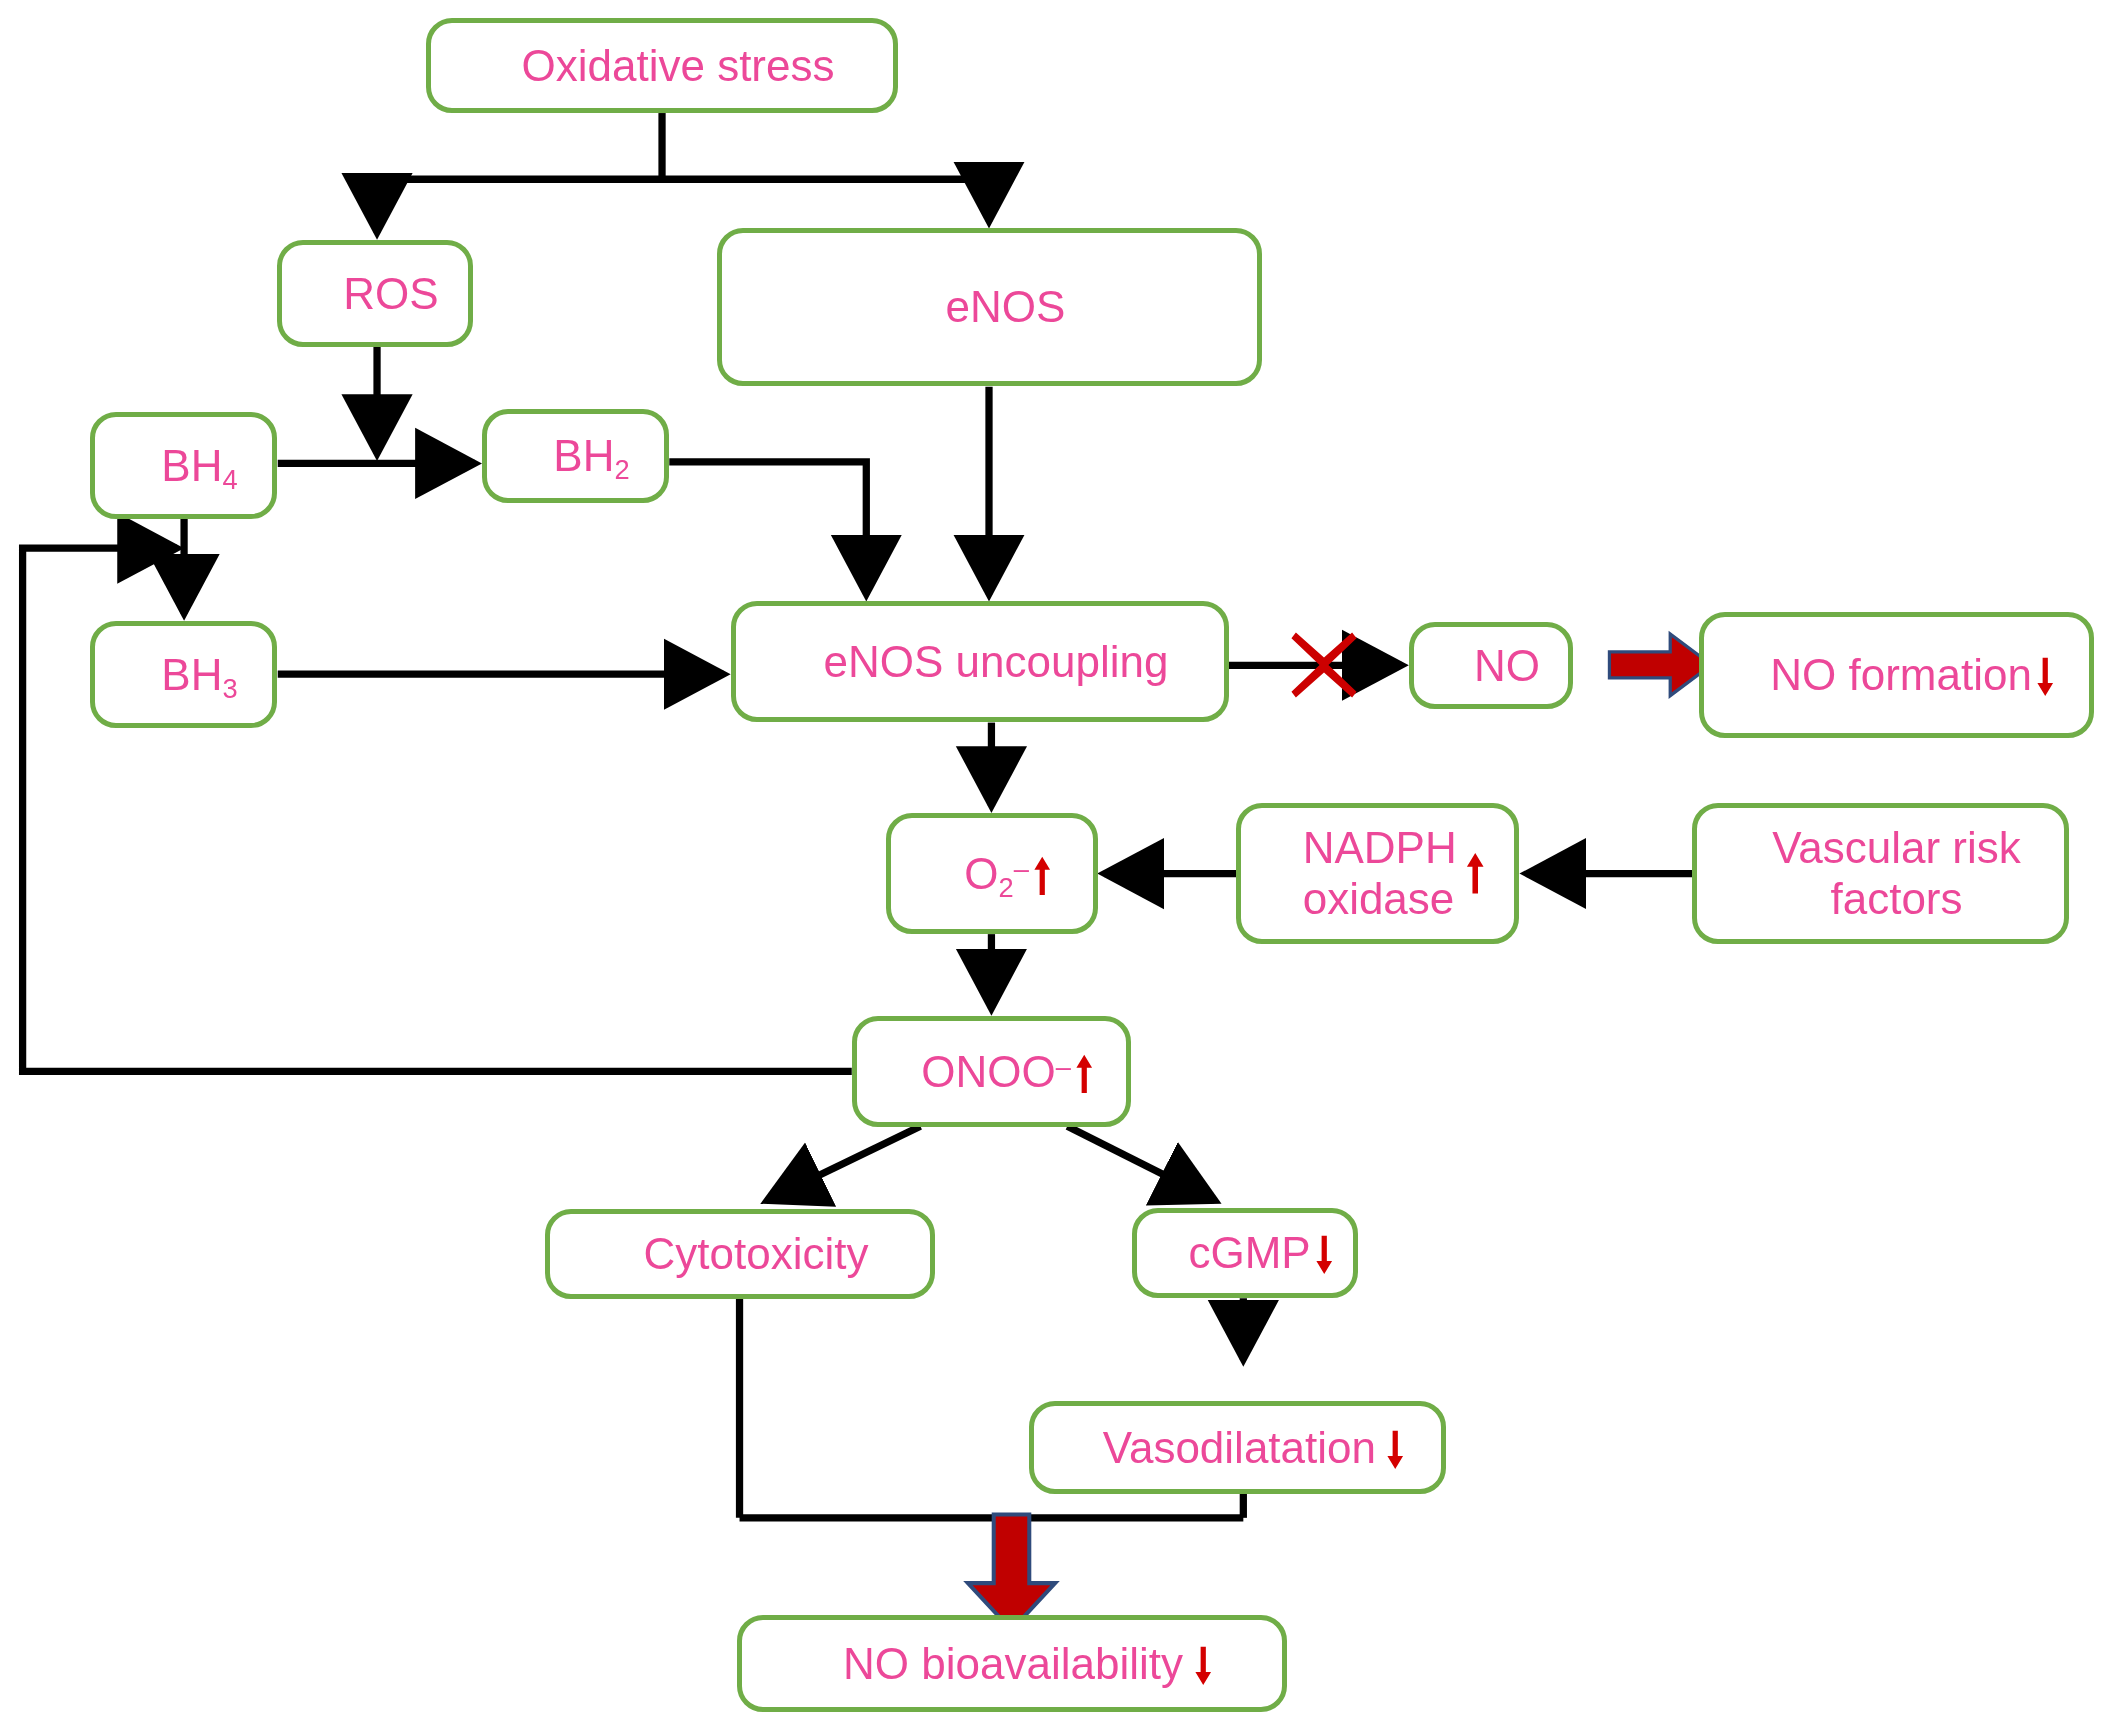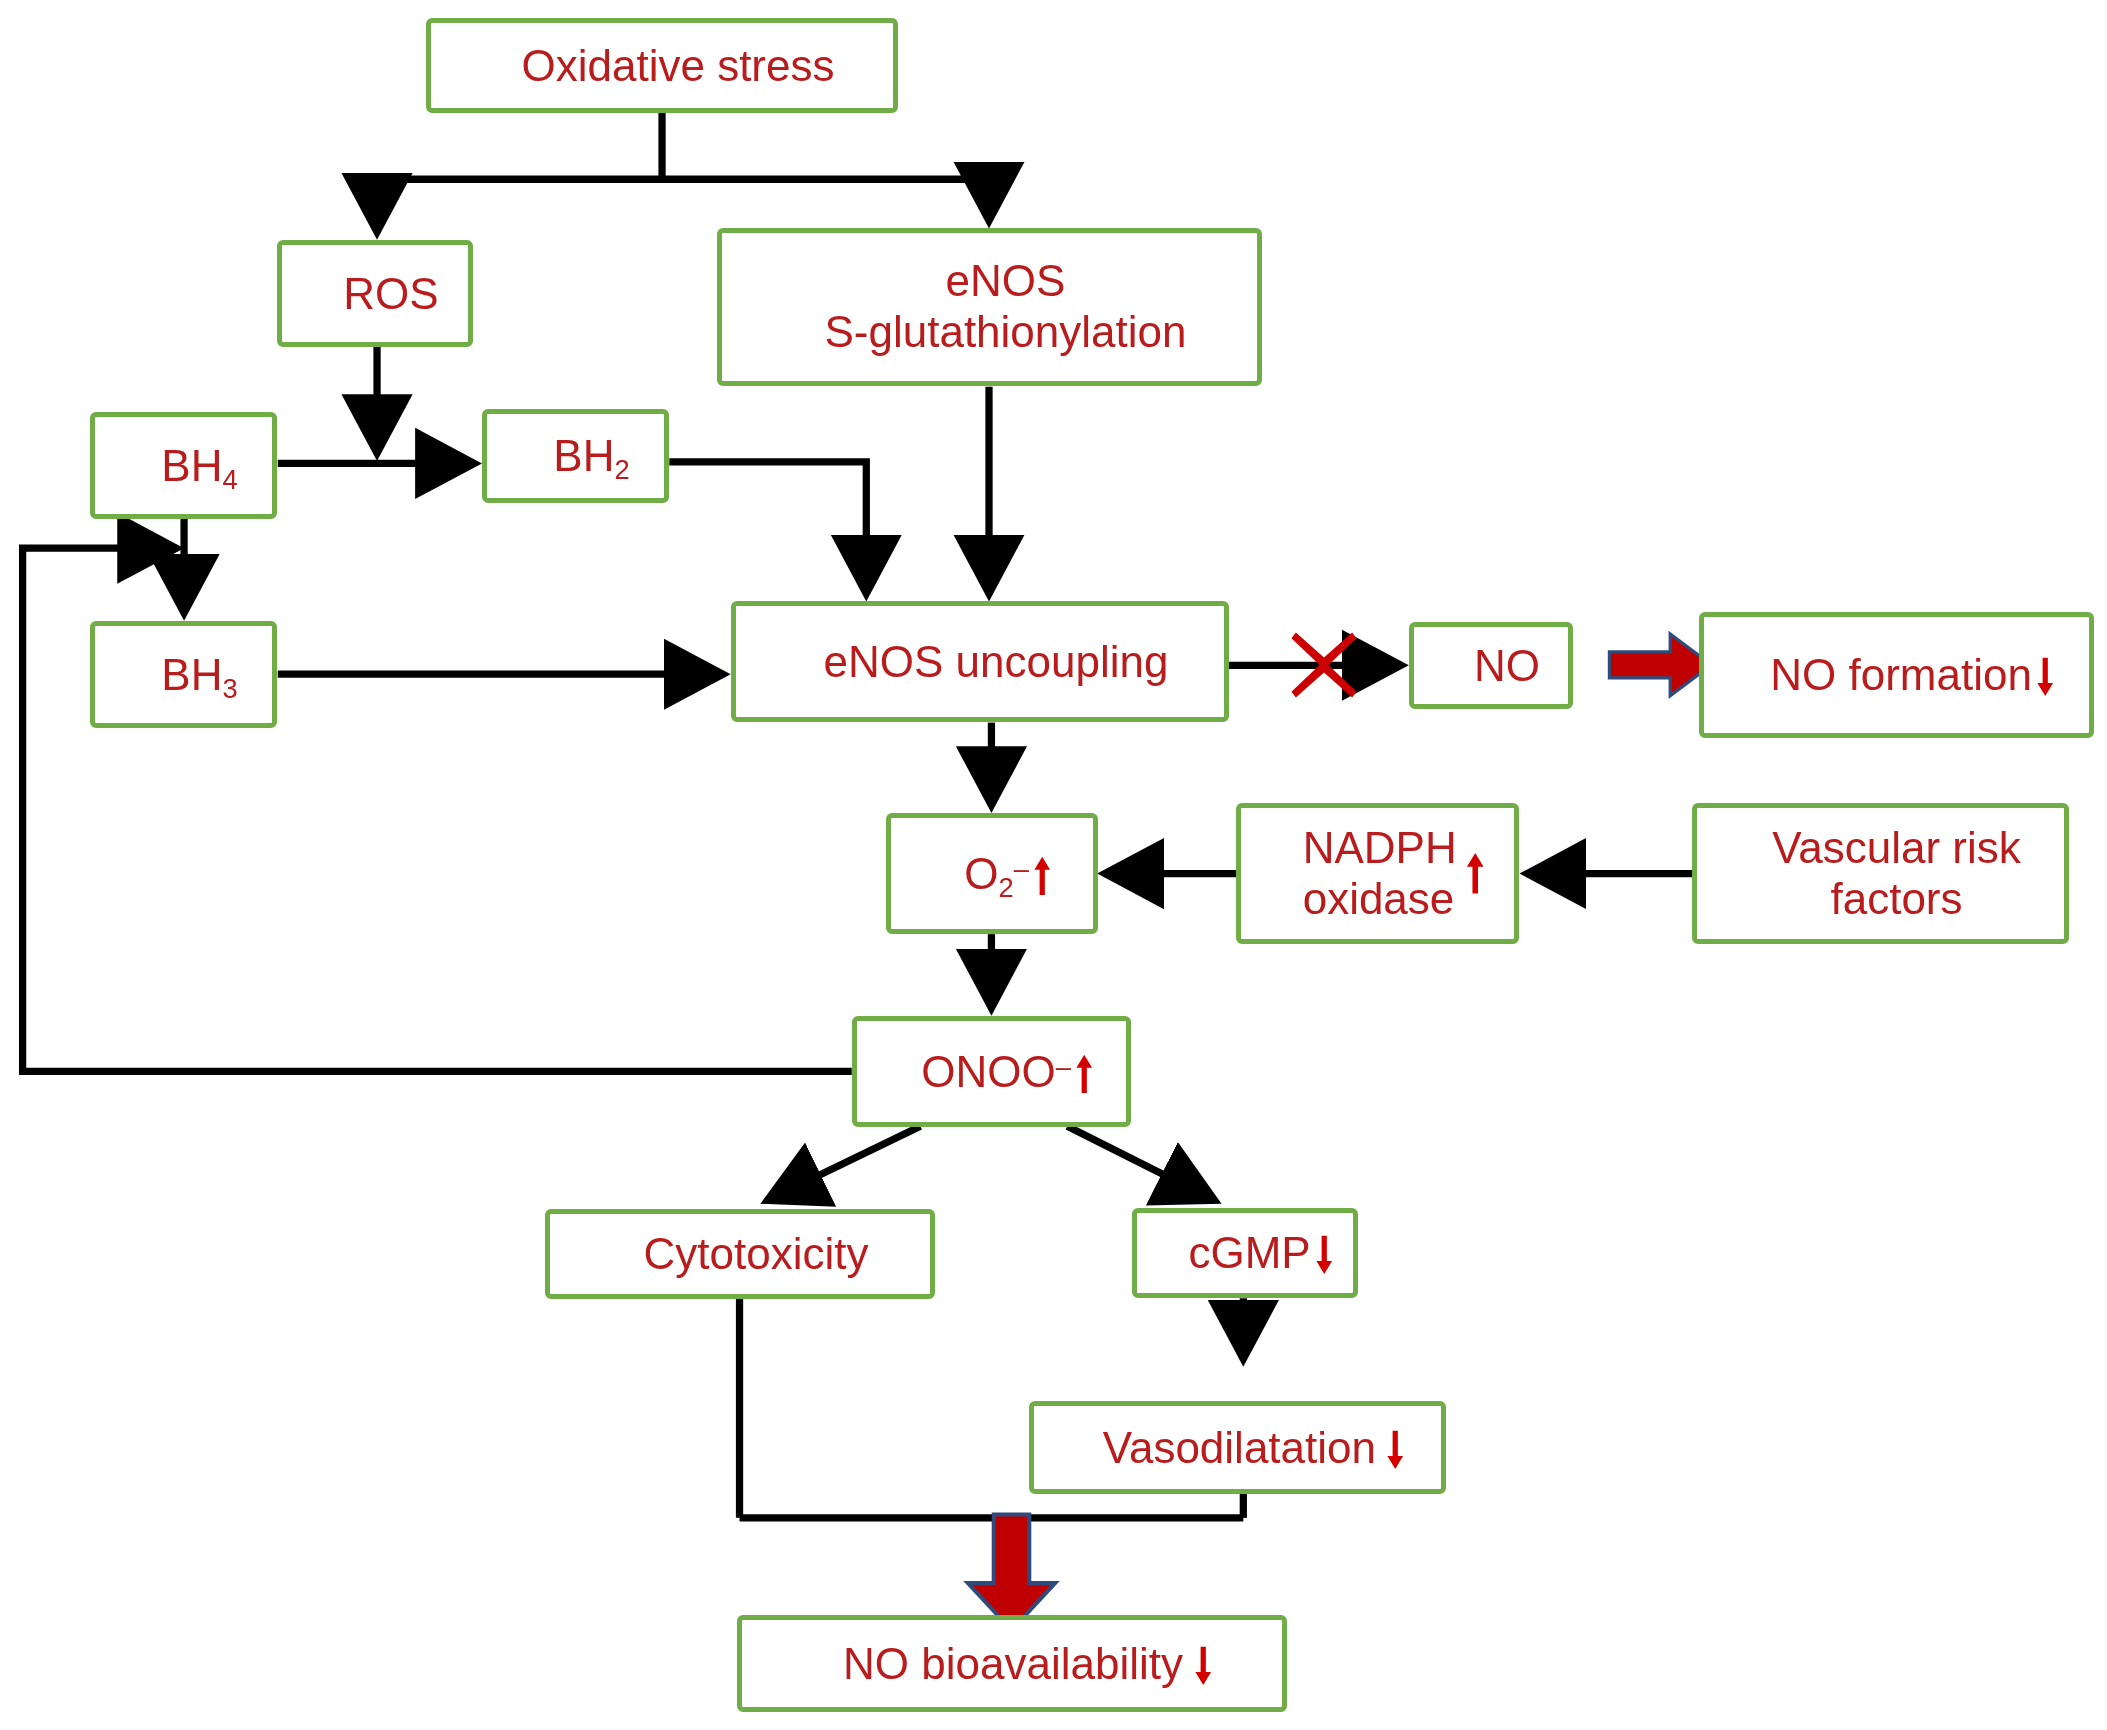--- a/index.html
+++ b/index.html
@@ -20,26 +20,26 @@
     top: 0;
     width: 2108px;
     height: 1731px;
     pointer-events: none;
   }
   .node {
     position: absolute;
     box-sizing: border-box;
     background: #ffffff;
     border: 5.7px solid #70ad47;
-    border-radius: 6px;
+    border-radius: 26px;
     display: flex;
     align-items: center;
     justify-content: center;
     text-align: center;
-    color: #b91c1c;
+    color: #ec4899;
     font-size: 44px;
     line-height: 1.12;
     white-space: nowrap;
     padding-left: 32px;
   }
   .node .lbl { display: inline-block; }
   .node sub {
     font-size: 0.62em;
     vertical-align: -0.28em;
     line-height: 0;
@@ -155,21 +155,20 @@
     <span class="lbl">Oxidative stress</span>
   </div>
 
   <div class="node" style="left:277px; top:240px; width:196px; height:107px;">
     <span class="lbl">ROS</span>
   </div>
 
   <div class="node two-line" style="left:717px; top:228px; width:545px; height:158px;">
     <span class="lbl">
       <span>eNOS</span><br>
-      <span>S-glutathionylation</span>
     </span>
   </div>
 
   <div class="node" style="left:90px; top:412px; width:187px; height:107px;">
     <span class="lbl"><span>BH</span><sub>4</sub></span>
   </div>
 
   <div class="node" style="left:482px; top:409px; width:187px; height:94px;">
     <span class="lbl"><span>BH</span><sub>2</sub></span>
   </div>

